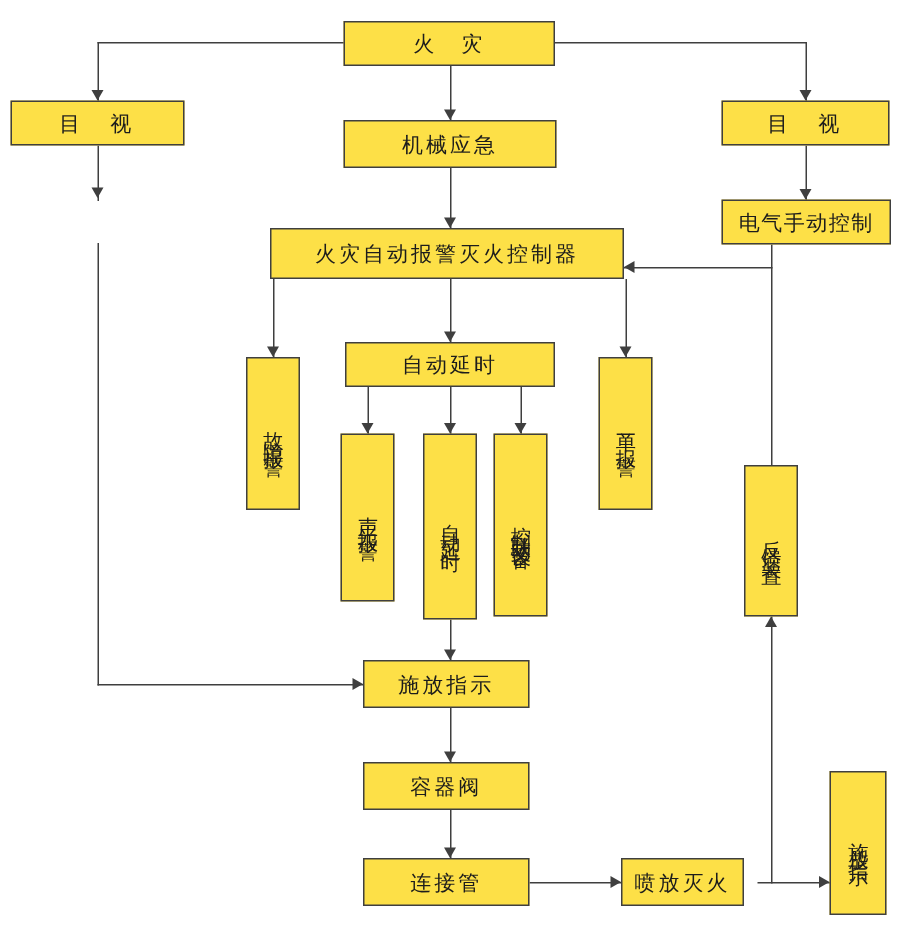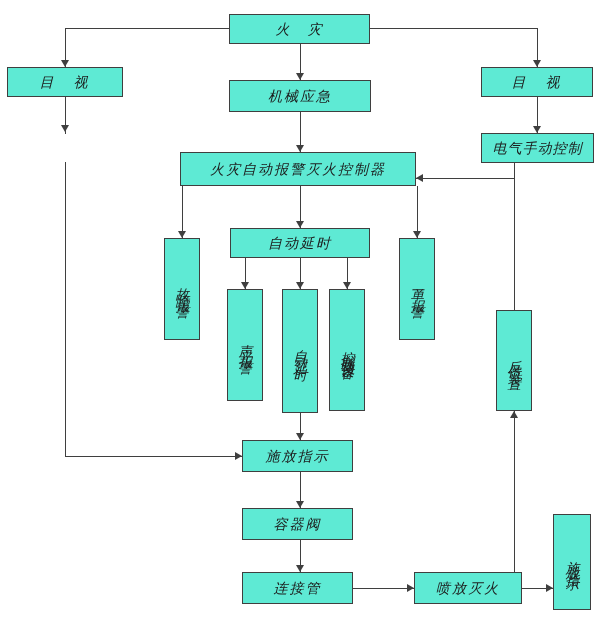--- a/index.html
+++ b/index.html
@@ -2,25 +2,24 @@
 <html><head>
 <meta charset="utf-8">
 <style>
   html,body{margin:0;padding:0;background:#ffffff;}
   #canvas{
     position:relative;width:600px;height:620px;background:#ffffff;
     font-family:"Liberation Sans","DejaVu Sans",sans-serif;color:#1c1c1c;
     overflow:hidden;
   }
   .node{
-    position:absolute;box-sizing:border-box;border:1px solid #3f3f3f;background:#5eead4;
+    position:absolute;box-sizing:border-box;border:1px solid #3f3f3f;background:#fde047;
     display:flex;align-items:center;justify-content:center;
     font-size:14px;letter-spacing:2px;text-align:center;line-height:1.15;
     z-index:2;
-    font-style:italic;
   }
   .node.wide{letter-spacing:3px;}
   .node.vertical{
     writing-mode:vertical-rl;text-orientation:upright;
     letter-spacing:6px;font-size:13.5px;
   }
   .line{position:absolute;background:#3f3f3f;z-index:1;}
   .arrow{position:absolute;width:0;height:0;z-index:1;}
 </style>
 </head>
@@ -101,16 +100,16 @@
   <div class="node vertical" style="left:329px;top:289px;width:36px;height:122px;letter-spacing:3px">控制联动设备</div>
 
   <div class="node vertical" style="left:496px;top:310px;width:36px;height:101px">反馈装置</div>
 
   <div class="node" style="left:242px;top:440px;width:111px;height:32px">施放指示</div>
 
   <div class="node" style="left:242px;top:508px;width:111px;height:32px">容器阀</div>
 
   <div class="node" style="left:242px;top:572px;width:111px;height:32px">连接管</div>
 
-  <div class="node" style="left:414px;top:572px;width:108px;height:32px">喷放灭火</div>
+  <div class="node" style="left:414px;top:572px;width:82px;height:32px">喷放灭火</div>
 
   <div class="node vertical" style="left:553px;top:514px;width:38px;height:96px">施放指示</div>
 </div>
 
 </body></html>

